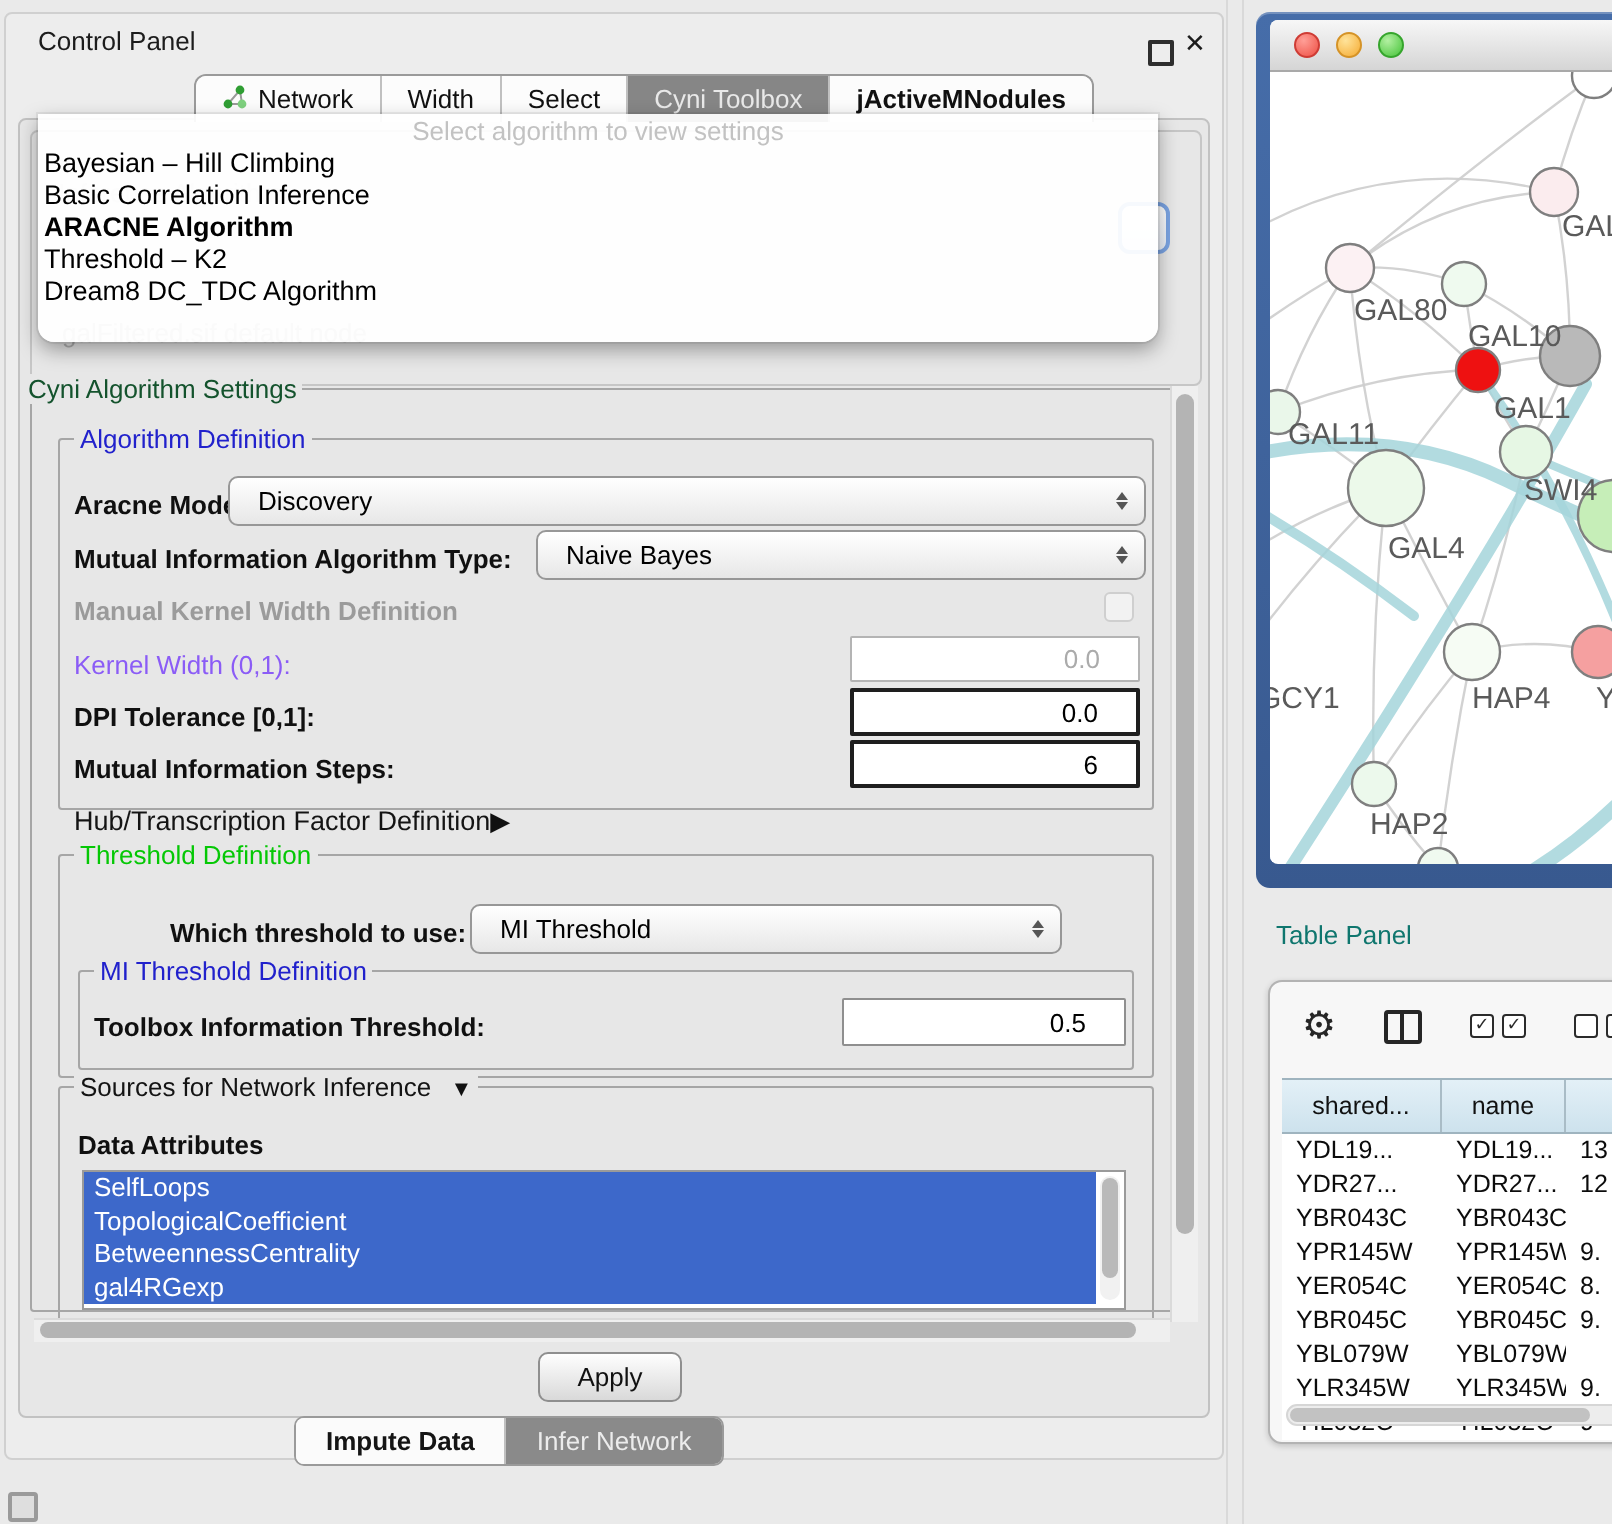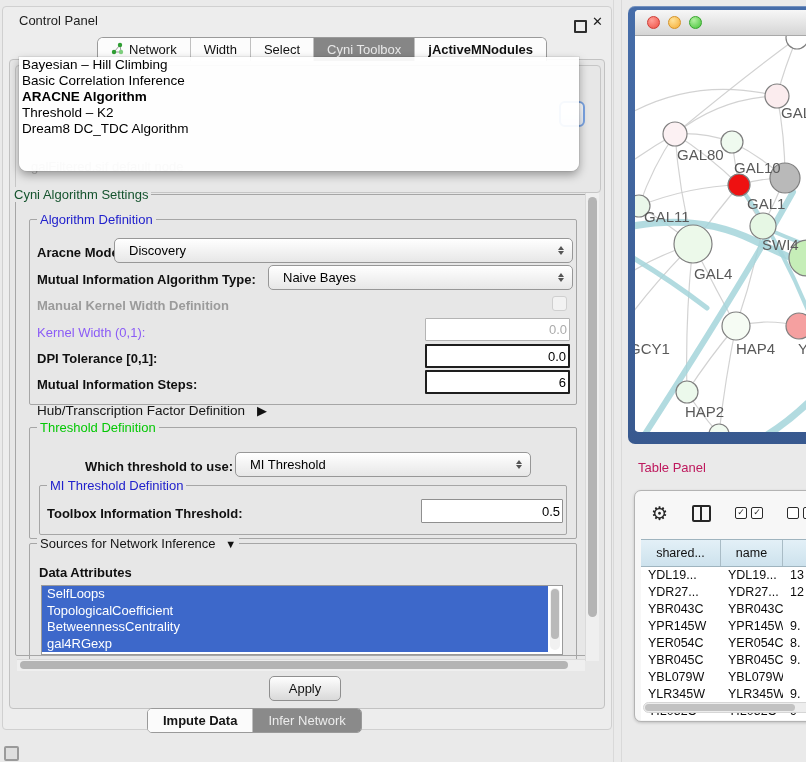--- a/index.html
+++ b/index.html
@@ -57,26 +57,26 @@
   .flabel.dis{color:#9b9b9b}
   .plabel{position:absolute;font-size:13px;color:#8b5cf6;white-space:nowrap}
   .combo{position:absolute;height:25px;border:1px solid #979797;border-radius:5px;
     background:linear-gradient(#ffffff,#e7e7e7);display:flex;align-items:center;
     font-size:13px;color:#000;padding:0 8px 0 14px;box-sizing:border-box;cursor:pointer}
   .spinner{margin-left:auto;display:flex;flex-direction:column;align-items:center;gap:1px}
   .spinner i{display:block;width:0;height:0;border-left:3.5px solid transparent;border-right:3.5px solid transparent}
   .spinner .up{border-bottom:4px solid #555}
   .spinner .dn{border-top:4px solid #555}
   .num-input{position:absolute;background:#fff;border:2px solid #1e1e1e;border-radius:1px;
-    font-size:13px;color:#000;text-align:right;padding:0 2px;box-sizing:border-box;
+    font-size:13px;color:#000;text-align:right;padding:0 19px;box-sizing:border-box;
     display:flex;align-items:center;justify-content:flex-end}
   .num-input.dis{border:1px solid #b4b4b4;color:#ababab}
   #manual-check{position:absolute;left:549px;top:289px;width:15px;height:15px;border:1px solid #cfcfcf;
     border-radius:3px;background:#f2f2f2;box-sizing:border-box}
-  #hub-row{position:absolute;left:34px;top:396px;font-size:13.5px;color:#141414;display:flex;align-items:flex-start;gap:12px;cursor:pointer}
+  #hub-row{position:absolute;left:34px;top:396px;font-size:13.5px;color:#141414;display:flex;align-items:flex-start;gap:0;cursor:pointer}
   .tri-right{color:#111;font-size:13px}
   .tri-down{color:#111;font-size:11px;margin-left:6px}
   
   #attr-list{position:absolute;left:38px;top:578px;width:522px;height:70px;background:#fff;
     border:1px solid #9a9a9a;box-sizing:border-box;overflow:hidden}
   .attr-item{height:16.5px;line-height:16.5px;font-size:13px;color:#fff;background:#3d68ca;
     padding-left:5px;margin-right:14px;cursor:pointer;white-space:nowrap}
   #attr-vscroll{position:absolute;right:2px;top:2px;width:10px;height:62px;background:#f1f1f1;border-radius:5px}
   #attr-vthumb{position:absolute;left:1px;top:1px;width:8px;height:50px;background:#b9b9b9;border-radius:4px;cursor:pointer}
   
@@ -102,21 +102,21 @@
     box-shadow:inset 0 1px 0 rgba(255,255,255,0.25)}
   #net-inner{position:absolute;left:7px;top:4px;right:0;bottom:12px;background:#fff;border-radius:4px 0 0 4px;overflow:hidden}
   #net-titlebar{height:26px;background:linear-gradient(#f7f7f7,#d5d5d5);border-bottom:1px solid #a9a9a9;
     display:flex;align-items:center;padding-left:12px;gap:8px;box-sizing:border-box}
   .light{width:13px;height:13px;border-radius:50%;box-sizing:border-box;cursor:pointer}
   #light-red{background:radial-gradient(circle at 35% 30%,#ff9f97,#ee4f44);border:1px solid #ce3c35}
   #light-yellow{background:radial-gradient(circle at 35% 30%,#ffe39a,#f5ab32);border:1px solid #d59327}
   #light-green{background:radial-gradient(circle at 35% 30%,#b3f0a2,#44c337);border:1px solid #36a52d}
   #net-canvas{position:relative;width:100%;height:395px;background:#fff}
   
-  #table-title{position:absolute;left:638px;top:460px;font-size:13px;color:#be185d}
+  #table-title{position:absolute;left:638px;top:460px;font-size:13px;color:#0f766e}
   #table-window{position:absolute;left:634px;top:490px;width:200px;height:232px;
     background:#f7f7f7;border:1px solid #b3b3b3;border-radius:7px;box-shadow:0 1px 3px rgba(0,0,0,0.18);
     box-sizing:border-box;overflow:hidden}
   #table-toolbar{position:absolute;left:0;top:0;width:100%;height:44px;display:flex;align-items:center;gap:24px;padding-left:16px;box-sizing:border-box}
   .ticon{cursor:pointer}
   #gear-ico{font-size:19px;color:#262626;line-height:19px}
   #split-ico{width:19px;height:17px;border:2px solid #262626;border-radius:2px;position:relative;box-sizing:border-box}
   #split-ico:after{content:"";position:absolute;left:6px;top:0;width:2px;height:13px;background:#262626}
   .checkpair{display:flex;gap:4px}
   .cbox{width:10px;height:10px;border:1.5px solid #2b2b2b;border-radius:2px;font-size:9px;line-height:9px;
@@ -269,20 +269,21 @@
     <div id="set-hthumb"></div>
   </div>
 
   <div id="apply-btn">Apply</div>
   <div id="bottom-tabs">
       <div class="btab">Impute Data</div>
       <div class="btab sel">Infer Network</div>
     </div>
 
   <div id="dropdown">
+    <div id="dd-placeholder">Select algorithm to view settings</div>
     <div id="dd-items">
         <div class="dd-item">Bayesian – Hill Climbing</div>
         <div class="dd-item">Basic Correlation Inference</div>
         <div class="dd-item bold">ARACNE Algorithm</div>
         <div class="dd-item">Threshold – K2</div>
         <div class="dd-item">Dream8 DC_TDC Algorithm</div>
       </div>
   </div>
 </section>
 

